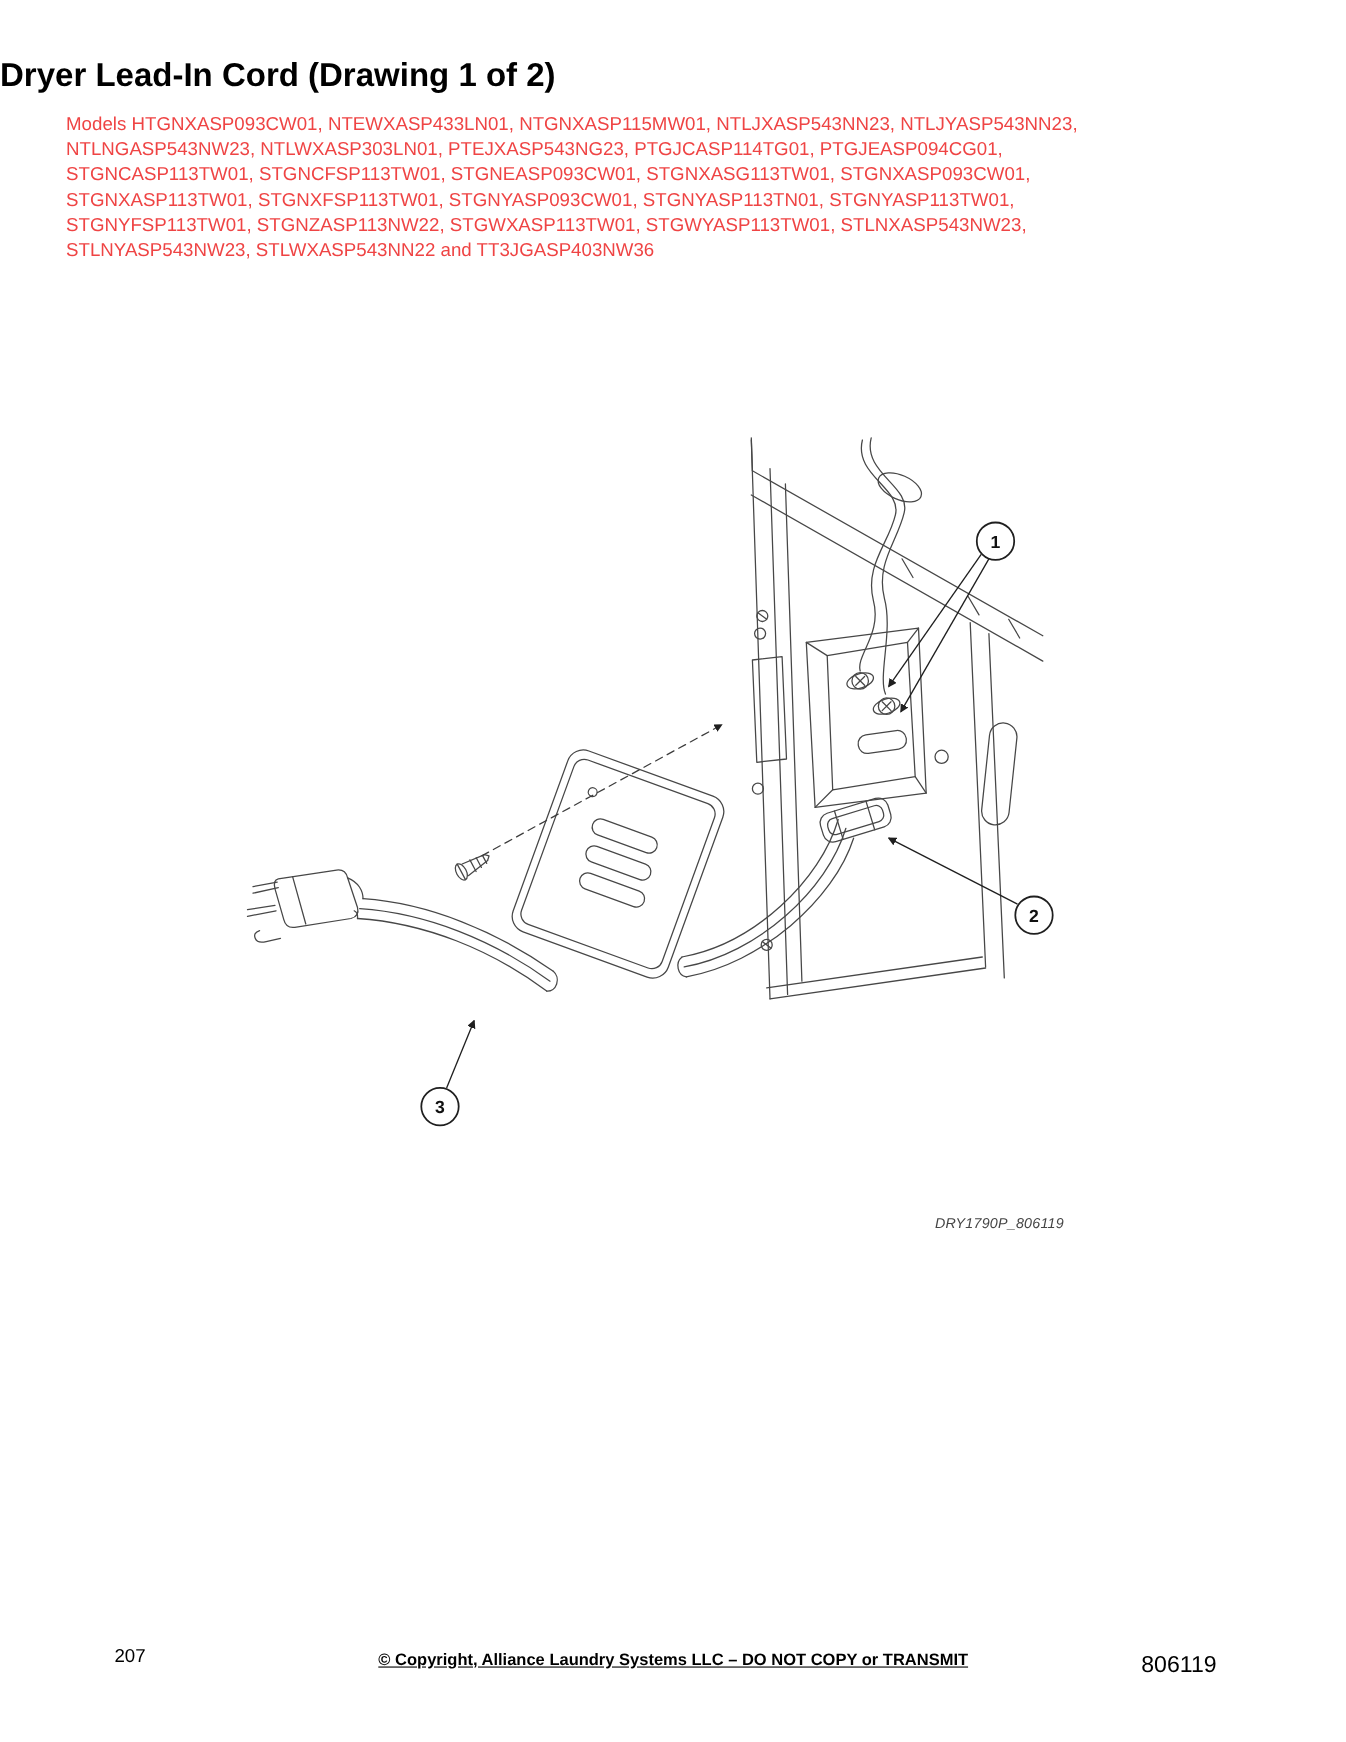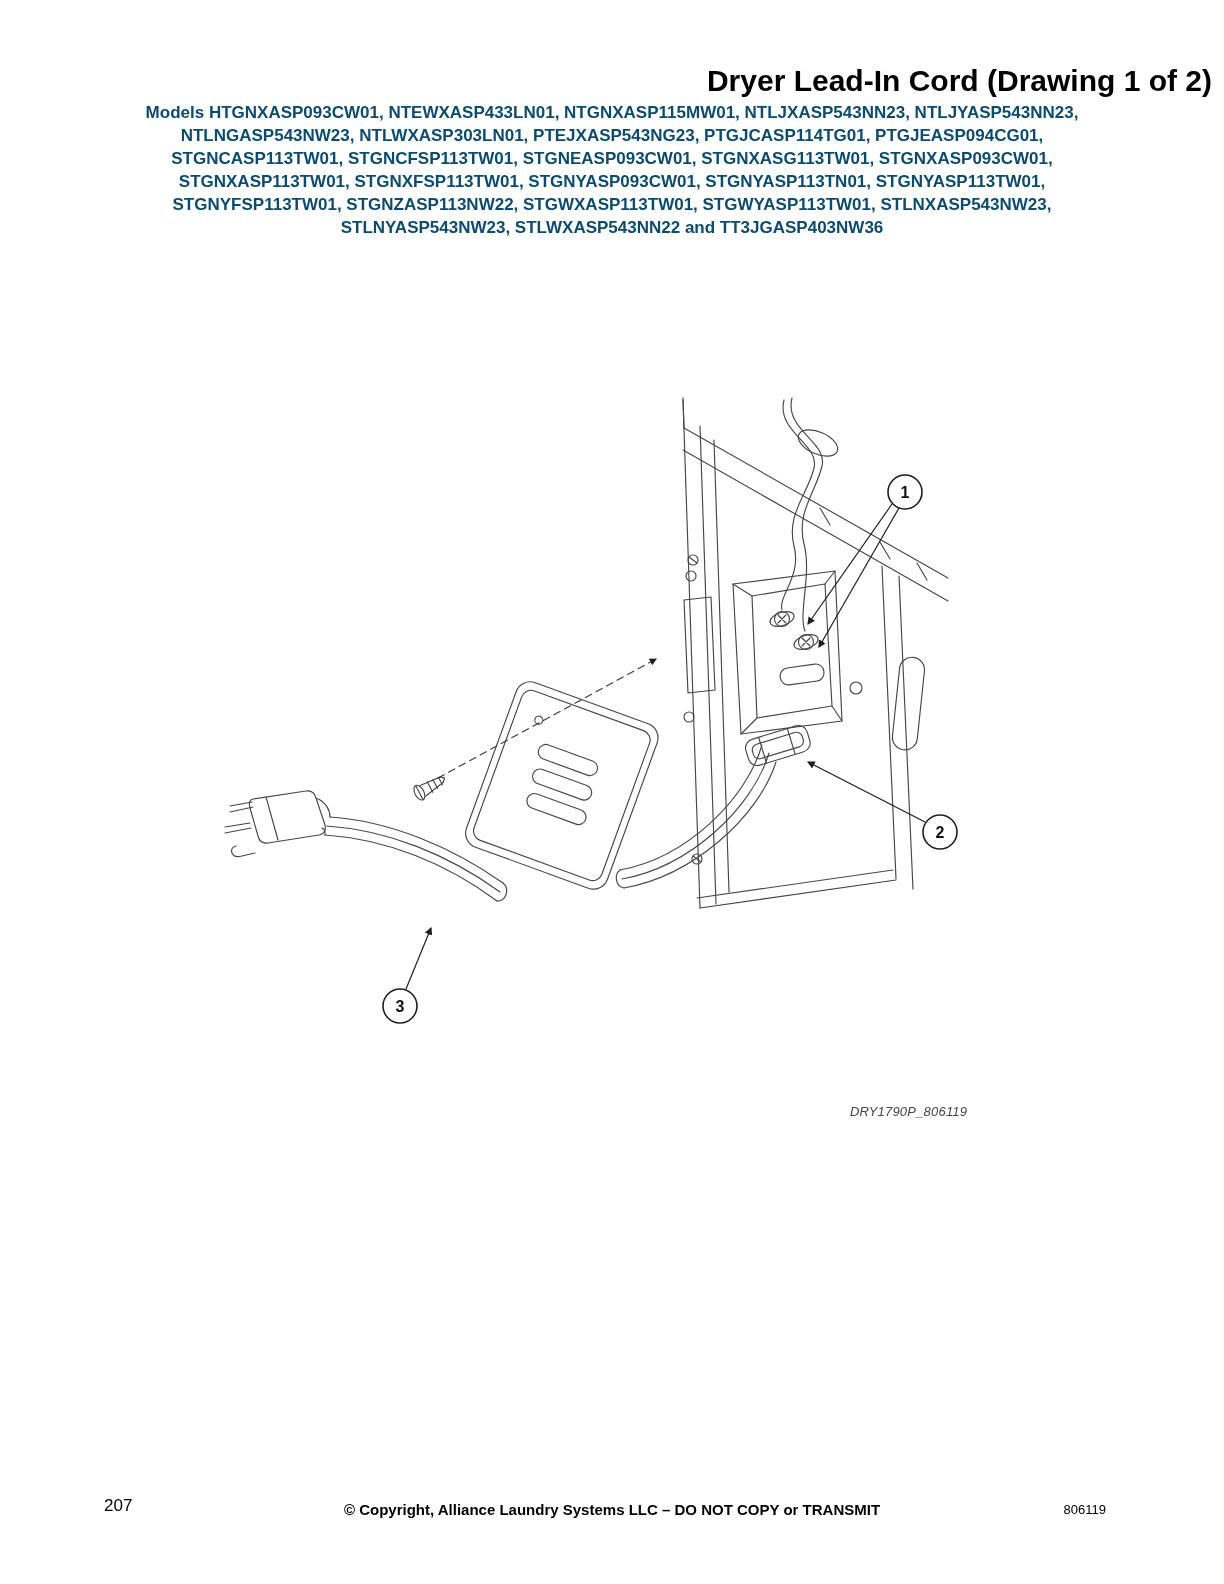--- a/index.html
+++ b/index.html
@@ -7,49 +7,48 @@
     position:relative;
     width:1224px;height:1584px;
     background:#ffffff;
     margin:0 auto;
     font-family:"Liberation Sans",sans-serif;
     color:#000;
     overflow:hidden;
   }
   .title{
     position:absolute;top:52px;left:0;right:0;
-    text-align:right;
+    text-align:left;
     font-size:30px;font-weight:bold;
-    margin:12px;color:#000;
+    margin:0;color:#000;
   }
   .models{
     position:absolute;top:101px;left:60px;right:60px;
-    text-align:center;
+    text-align:left;
     font-size:17px;line-height:23px;
-    color:#0c4a6e;
-    font-weight:bold;
+    color:#ef4444;
   }
   .diagram-wrap{
     position:absolute;left:180px;top:370px;width:820px;height:700px;
   }
   .drawing-id{
     position:absolute;left:850px;top:1104px;
     font-size:13px;color:#454545;letter-spacing:.2px;font-style:italic;
   }
   .footer-page-number{
     position:absolute;left:104px;top:1496px;
     font-size:17px;color:#000;
   }
   .footer-copyright{
     position:absolute;left:0;right:0;top:1501px;
-    text-align:center;font-size:15px;font-weight:bold;color:#000;
+    text-align:center;font-size:15px;font-weight:bold;color:#000;text-decoration:underline;
   }
   .footer-doc-number{
     position:absolute;right:118px;top:1502px;
-    font-size:13px;color:#000;text-align:right;
+    font-size:21px;color:#000;text-align:right;
   }
 </style>
 </head>
 <body>
 
 <div class="page">
 
   <h1 class="title">Dryer Lead-In Cord (Drawing 1 of 2)</h1>
 
   <div class="models">

